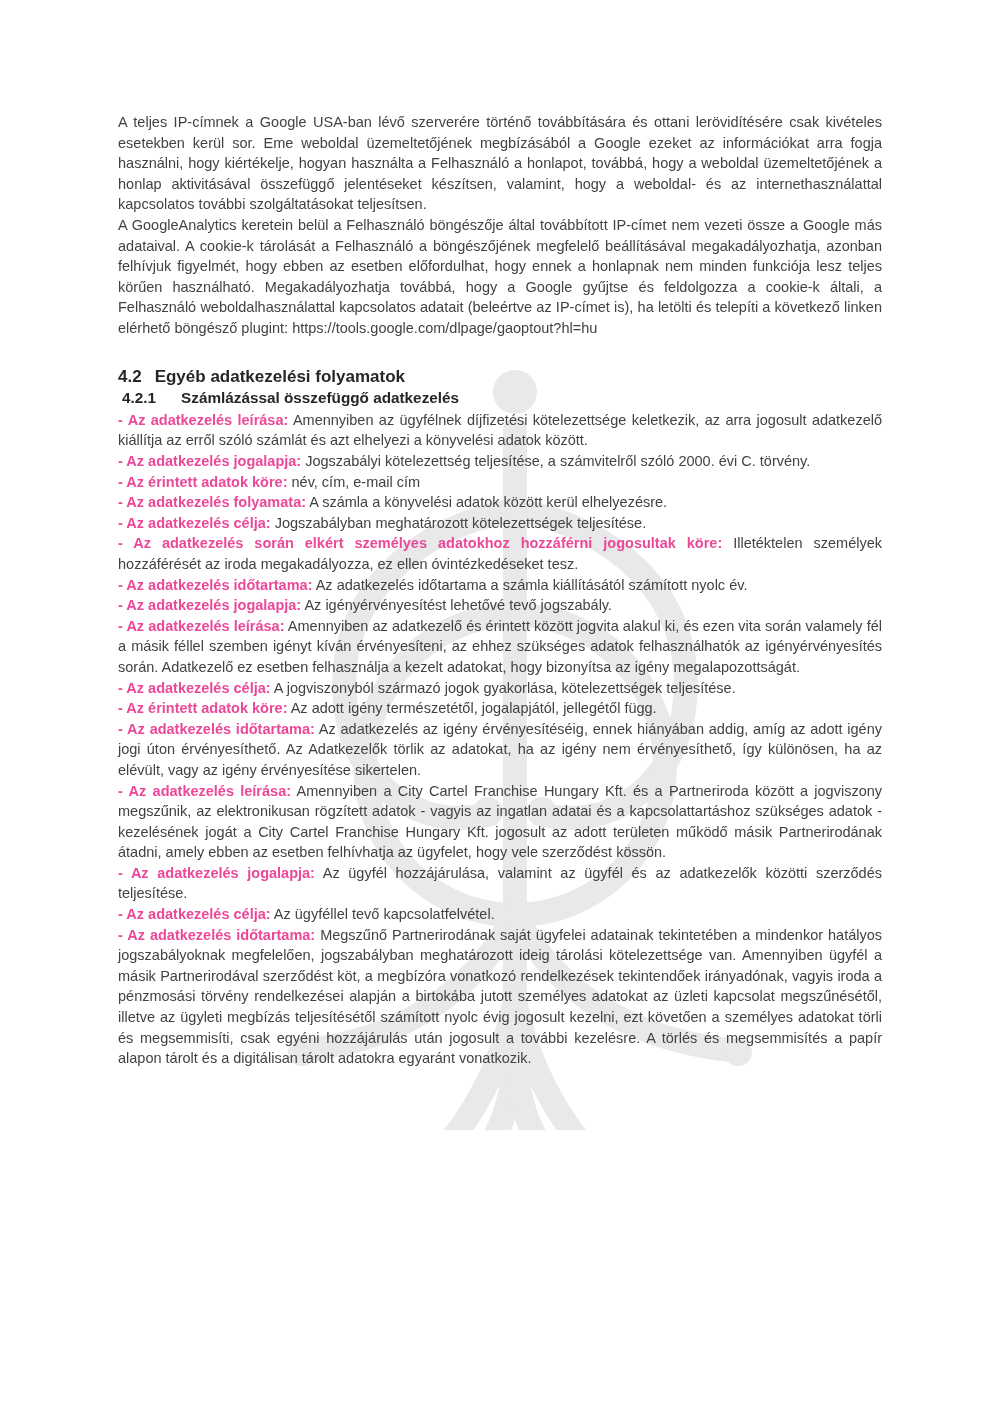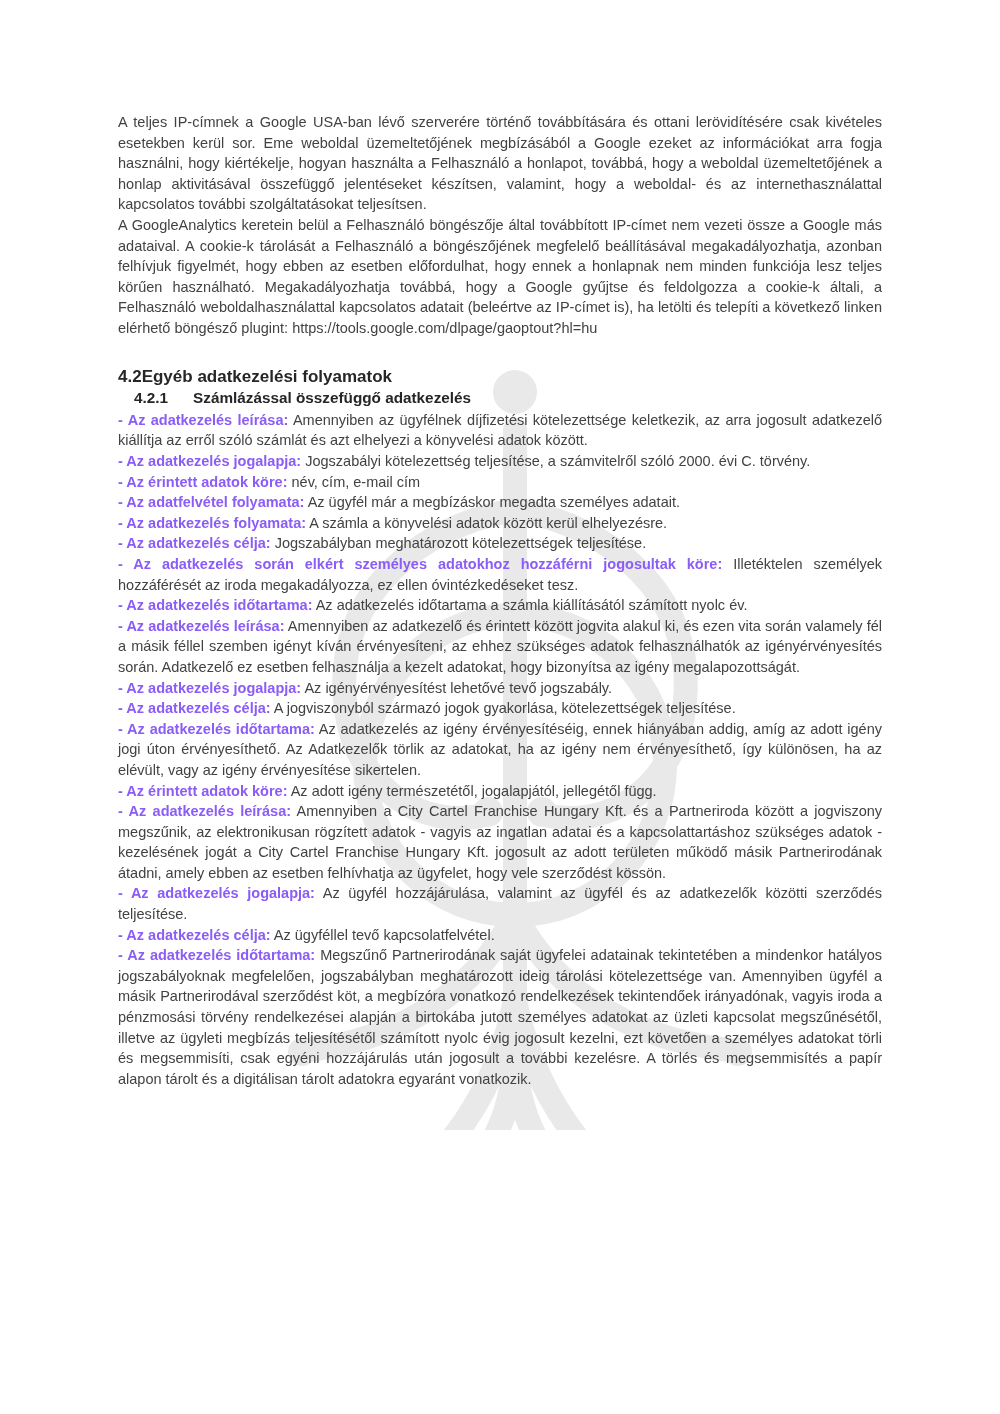--- a/index.html
+++ b/index.html
@@ -25,36 +25,36 @@
     left: 118px;
     top: 112px;
     width: 764px;
     z-index: 1;
     color: #424242;
     font-size: 14.5px;
     line-height: 20.6px;
     text-align: justify;
   }
   .content p { margin: 0; }
-  .content strong { font-weight: 700; color: #8b5cf6; }
+  .content strong { font-weight: 700; color: #ec4899; }
   h2, h3 {
     color: #262626;
     font-weight: 700;
     text-align: justify;
   }
   h2 {
     font-size: 17px;
     line-height: 21.5px;
     margin: 27px 0 1px 0;
   }
-  h2 .num { margin-right: 0; }
+  h2 .num { margin-right: 13px; }
   h3 {
     font-size: 15.3px;
     line-height: 20.8px;
-    margin: 0 0 1px 16px;
+    margin: 0 0 1px 4px;
   }
   h3 .num { margin-right: 25px; }
   h3.gap-claims { margin-top: 11px; }
   h3.gap-franchise { margin-top: 13px; }
   .nowrap { white-space: nowrap; }
   .pageno {
     position: absolute;
     top: 1314px;
     left: 0;
     width: 100%;
@@ -102,32 +102,31 @@
       <span class="num">4.2</span><span>Egyéb adatkezelési folyamatok</span>
     </h2>
 
     <h3>
       <span class="num">4.2.1</span><span>Számlázással összefüggő adatkezelés</span>
     </h3>
 
     <p class="item"><strong>- Az adatkezelés leírása:</strong> <span>Amennyiben az ügyfélnek díjfizetési kötelezettsége keletkezik, az arra jogosult adatkezelő kiállítja az erről szóló számlát és azt elhelyezi a könyvelési adatok között.</span></p>
     <p class="item"><strong>- Az adatkezelés jogalapja:</strong> <span>Jogszabályi kötelezettség teljesítése, a számvitelről szóló 2000. évi C. törvény.</span></p>
     <p class="item"><strong>- Az érintett adatok köre:</strong> <span>név, cím, e-mail cím</span></p>
-    <p class="item"><strong>- Az adatfelvétel folyamata:</strong> <span>Az ügyfél már a megbízáskor megadta személyes adatait.</span></p>
     <p class="item"><strong>- Az adatkezelés folyamata:</strong> <span>A számla a könyvelési adatok között kerül elhelyezésre.</span></p>
     <p class="item"><strong>- Az adatkezelés célja:</strong> <span>Jogszabályban meghatározott kötelezettségek teljesítése.</span></p>
     <p class="item"><strong>- Az adatkezelés során elkért személyes adatokhoz hozzáférni jogosultak köre:</strong> <span>Illetéktelen személyek hozzáférését az iroda megakadályozza, ez ellen óvintézkedéseket tesz.</span></p>
     <p class="item"><strong>- Az adatkezelés időtartama:</strong> <span>Az adatkezelés időtartama a számla kiállításától számított nyolc év.</span></p>
 
 
+    <p class="item"><strong>- Az adatkezelés jogalapja:</strong> <span>Az igényérvényesítést lehetővé tevő jogszabály.</span></p>
     <p class="item"><strong>- Az adatkezelés leírása:</strong> <span>Amennyiben az adatkezelő és érintett között jogvita alakul ki, és ezen vita során valamely fél a másik féllel szemben igényt kíván érvényesíteni, az ehhez szükséges adatok felhasználhatók az igényérvényesítés során. Adatkezelő ez esetben felhasználja a kezelt adatokat, hogy bizonyítsa az igény megalapozottságát.</span></p>
-    <p class="item"><strong>- Az adatkezelés jogalapja:</strong> <span>Az igényérvényesítést lehetővé tevő jogszabály.</span></p>
     <p class="item"><strong>- Az adatkezelés célja:</strong> <span>A jogviszonyból származó jogok gyakorlása, kötelezettségek teljesítése.</span></p>
+    <p class="item"><strong>- Az érintett adatok köre:</strong> <span>Az adott igény természetétől, jogalapjától, jellegétől függ.</span></p>
     <p class="item"><strong>- Az adatkezelés időtartama:</strong> <span>Az adatkezelés az igény érvényesítéséig, ennek hiányában addig, amíg az adott igény jogi úton érvényesíthető. Az Adatkezelők törlik az adatokat, ha az igény nem érvényesíthető, így különösen, ha az elévült, vagy az igény érvényesítése sikertelen.</span></p>
-    <p class="item"><strong>- Az érintett adatok köre:</strong> <span>Az adott igény természetétől, jogalapjától, jellegétől függ.</span></p>
 
 
     <p class="item"><strong>- Az adatkezelés leírása:</strong> <span>Amennyiben a City Cartel Franchise Hungary Kft. és a Partneriroda között a jogviszony megszűnik, az elektronikusan rögzített adatok - vagyis az ingatlan adatai és a kapcsolattartáshoz szükséges adatok - kezelésének jogát a City Cartel Franchise Hungary Kft. jogosult az adott területen működő másik Partnerirodának átadni, amely ebben az esetben felhívhatja az ügyfelet, hogy vele szerződést kössön.</span></p>
     <p class="item"><strong>- Az adatkezelés jogalapja:</strong> <span>Az ügyfél hozzájárulása, valamint az ügyfél és az adatkezelők közötti szerződés teljesítése.</span></p>
     <p class="item"><strong>- Az adatkezelés célja:</strong> <span>Az ügyféllel tevő kapcsolatfelvétel.</span></p>
     <p class="item"><strong>- Az adatkezelés időtartama:</strong> <span>Megszűnő Partnerirodának saját ügyfelei adatainak tekintetében a mindenkor hatályos jogszabályoknak megfelelően, jogszabályban meghatározott ideig tárolási kötelezettsége van. Amennyiben ügyfél a másik Partnerirodával szerződést köt, a megbízóra vonatkozó rendelkezések tekintendőek irányadónak, vagyis iroda a pénzmosási törvény rendelkezései alapján a birtokába jutott személyes adatokat az üzleti kapcsolat megszűnésétől, illetve az ügyleti megbízás teljesítésétől számított nyolc évig jogosult kezelni, ezt követően a személyes adatokat törli és megsemmisíti, csak egyéni hozzájárulás után jogosult a további kezelésre. A törlés és megsemmisítés a papír alapon tárolt és a digitálisan tárolt adatokra egyaránt vonatkozik.</span></p>
 
   </div>
 
   <div class="pageno">13</div>

